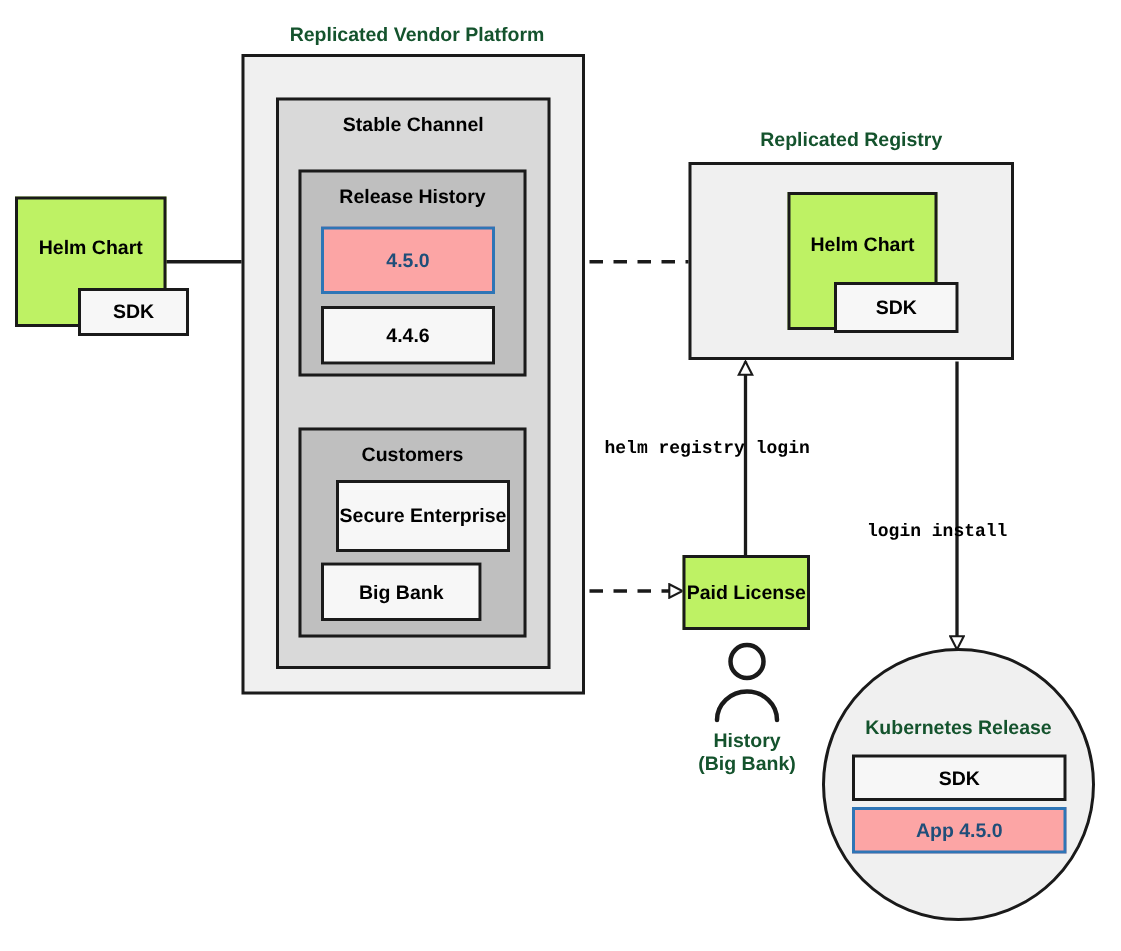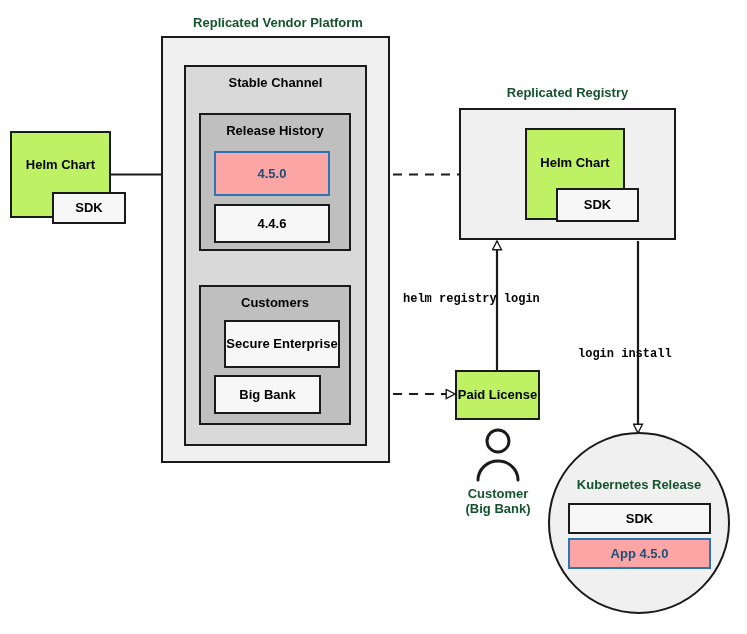--- a/index.html
+++ b/index.html
@@ -149,21 +149,21 @@
 
   <div class="box fill-gray" style="left:455px; top:370px; width:85px; height:50px;">
     <span>Paid
 License</span>
   </div>
 
   <svg class="person" style="left:473px; top:428px;" width="50" height="54" viewBox="0 0 50 54">
     <circle cx="25" cy="13" r="11" fill="#ffffff" stroke="#1a1a1a" stroke-width="3"></circle>
     <path d="M5,52 A20,19 0 0 1 45,52" fill="#ffffff" stroke="#1a1a1a" stroke-width="3" stroke-linecap="round"></path>
   </svg>
-  <div class="lbl" style="left:435px; top:486px; width:126px;">Customer
+  <div class="lbl" style="left:435px; top:486px; width:126px;">History
 (Big Bank)</div>
 
   <div class="mono" style="left:403px; top:292px;">helm registry login</div>
   <div class="mono" style="left:578px; top:347px;">login install</div>
 
   <div class="circle" style="left:548px; top:432px; width:182px; height:182px;"></div>
   <div class="lbl" style="left:555px; top:477px; width:168px;">Kubernetes Release</div>
 
   <div class="box fill-white" style="left:568px; top:503px; width:143px; height:31px;">
     <span>SDK</span>

